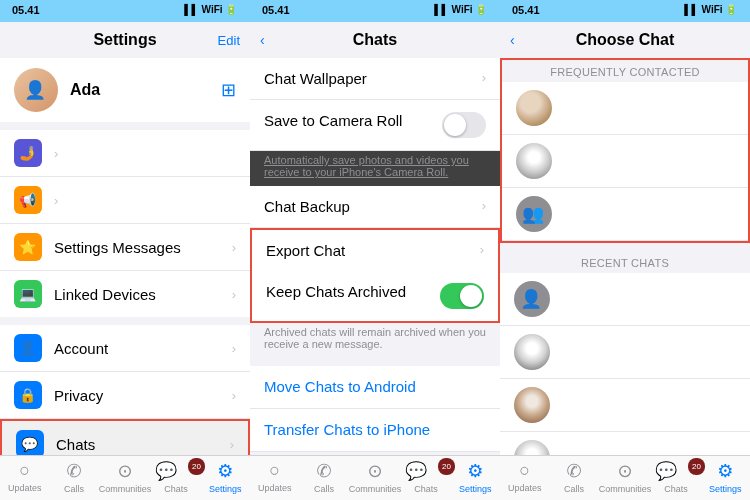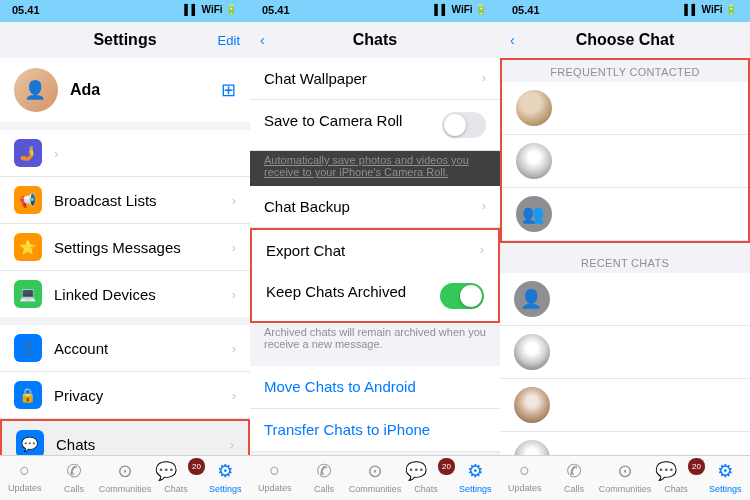--- a/index.html
+++ b/index.html
@@ -361,21 +361,20 @@
 
   <div style="flex:1; overflow-y:auto;">
 
     <div class="settings-section">
       <div class="settings-item">
         <div class="item-icon" style="background:#5856d6;">🤳</div>
         <span class="item-chevron">›</span>
       </div>
       <div class="settings-item">
         <div class="item-icon" style="background:#ff9500;">📢</div>
-        <span class="item-label">Broadcast Lists</span>
         <span class="item-chevron">›</span>
       </div>
       <div class="settings-item">
         <div class="item-icon" style="background:#ff9500;">⭐</div>
         <span class="item-label">Settings Messages</span>
         <span class="item-chevron">›</span>
       </div>
       <div class="settings-item">
         <div class="item-icon" style="background:#34c759;">💻</div>
         <span class="item-label">Linked Devices</span>

